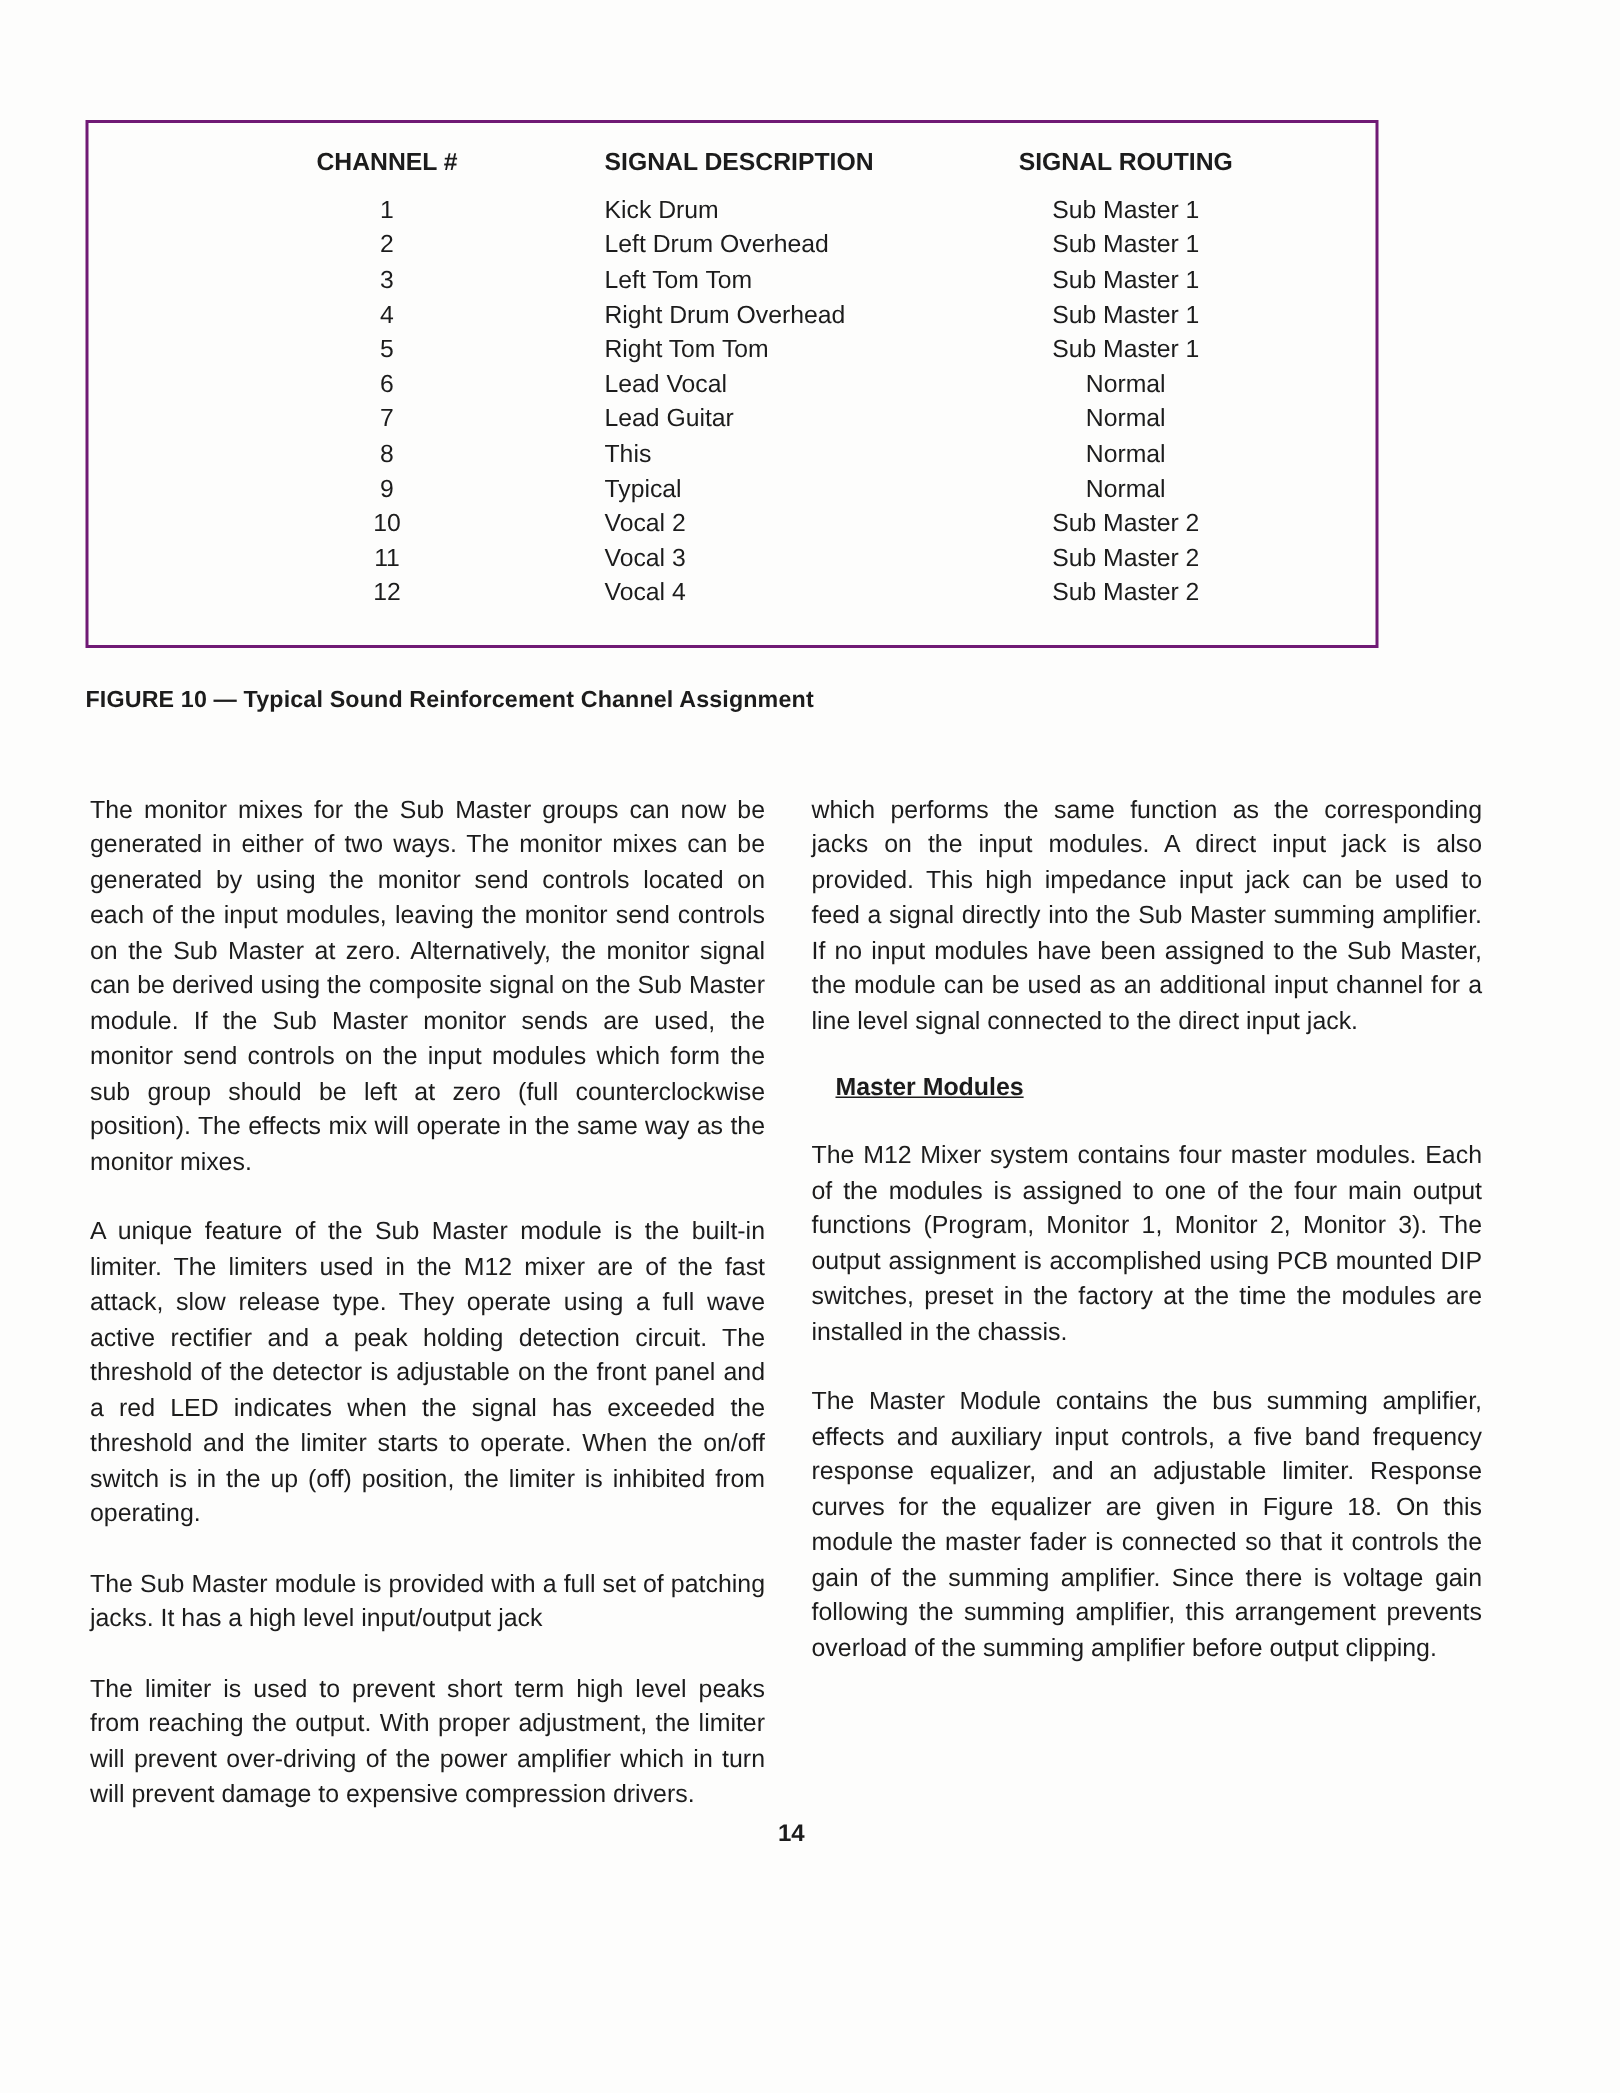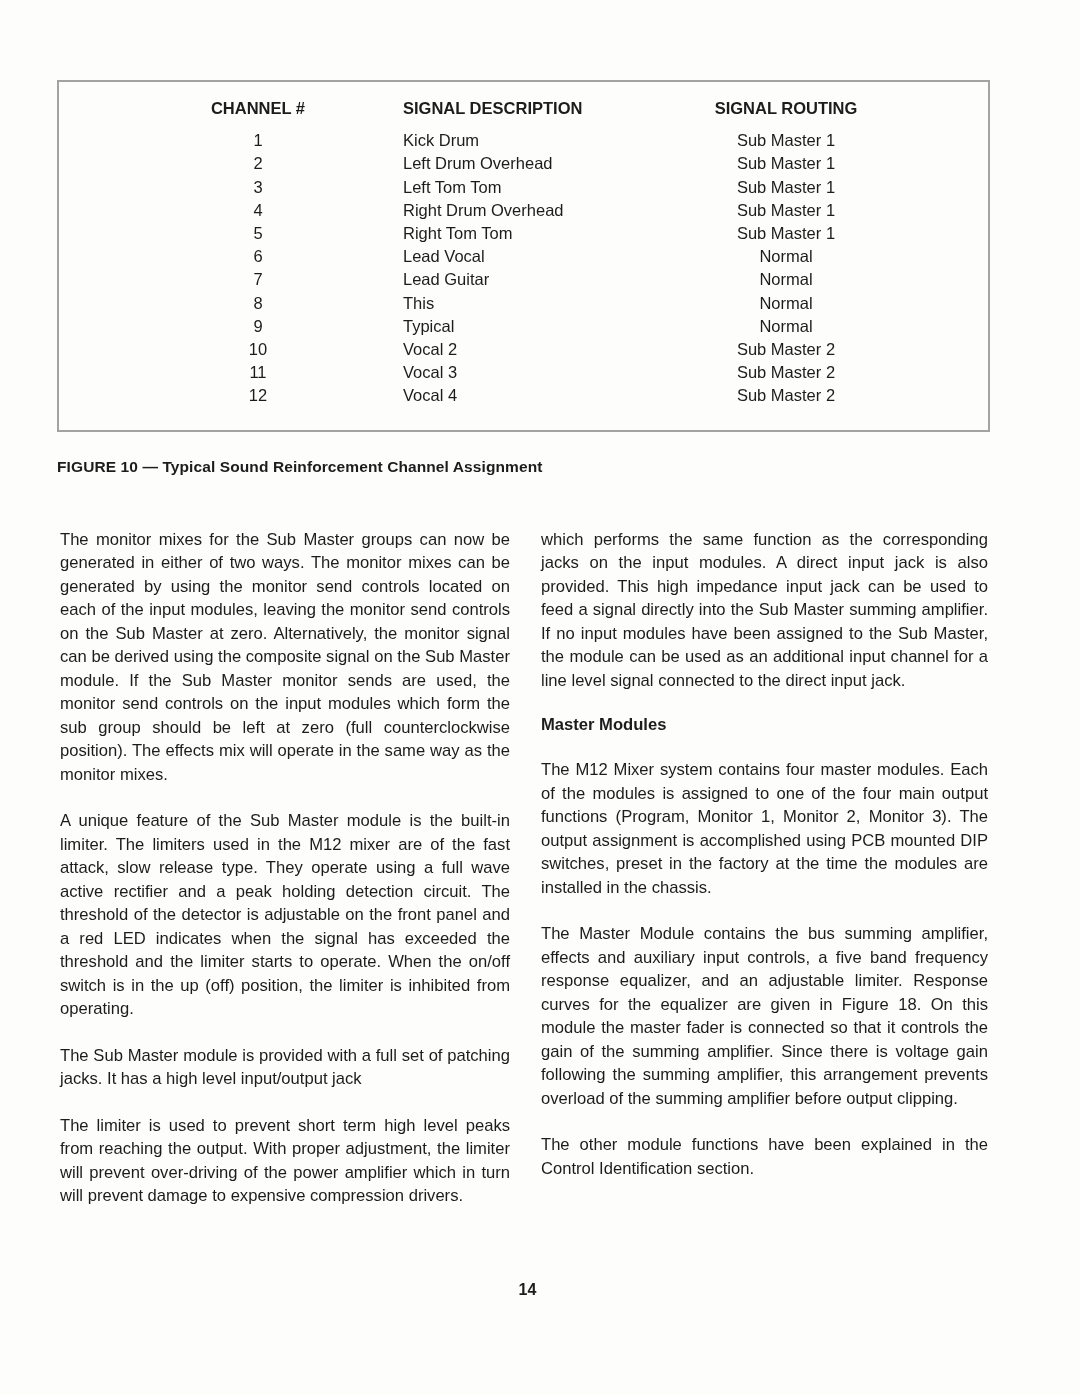--- a/index.html
+++ b/index.html
@@ -10,22 +10,22 @@
     position: relative;
     background: #fdfdfc;
     color: #1c1c1c;
     font-family: "Liberation Sans", "DejaVu Sans", sans-serif;
     overflow: hidden;
   }
 
   
   .figure-box {
     margin: 80px 0 0 57px;
-    width: 933px;
-    border: 2px solid #a3a3a3;
+    width: 862px;
+    border: 2px solid #701a75;
     padding: 15px 0 22px 0;
     background: #fdfdfc;
   }
   .trow {
     display: grid;
     grid-template-columns: 281px 300px 1fr;
     font-size: 16.5px;
     line-height: 23.2px;
   }
   .trow.thead { font-weight: bold; margin-bottom: 9px; }
@@ -53,26 +53,27 @@
   .body-p {
     font-size: 16.6px;
     line-height: 23.5px;
     text-align: justify;
     margin-bottom: 23px;
   }
   .body-p:last-child { margin-bottom: 0; }
   .section-heading {
     font-size: 16.6px;
     font-weight: bold;
-    margin: 7px 0 23px 0;
+    margin: 7px 0 23px 16px;
+    text-decoration: underline;
   }
 
   .page-number {
     position: absolute;
-    top: 1281px;
+    top: 1214px;
     left: 60px;
     width: 935px;
     text-align: center;
     font-size: 16px;
     font-weight: bold;
   }
 </style>
 </head>
 <body>
 
@@ -154,19 +155,18 @@
       <p class="body-p">The monitor mixes for the Sub Master groups can now be generated in either of two ways. The monitor mixes can be generated by using the monitor send controls located on each of the input modules, leaving the monitor send controls on the Sub Master at zero. Alternatively, the monitor signal can be derived using the composite signal on the Sub Master module. If the Sub Master monitor sends are used, the monitor send controls on the input modules which form the sub group should be left at zero (full counterclockwise position). The effects mix will operate in the same way as the monitor mixes.</p>
       <p class="body-p">A unique feature of the Sub Master module is the built-in limiter. The limiters used in the M12 mixer are of the fast attack, slow release type. They operate using a full wave active rectifier and a peak holding detection circuit. The threshold of the detector is adjustable on the front panel and a red LED indicates when the signal has exceeded the threshold and the limiter starts to operate. When the on/off switch is in the up (off) position, the limiter is inhibited from operating.</p>
       <p class="body-p">The Sub Master module is provided with a full set of patching jacks. It has a high level input/output jack</p>
       <p class="body-p">The limiter is used to prevent short term high level peaks from reaching the output. With proper adjustment, the limiter will prevent over-driving of the power amplifier which in turn will prevent damage to expensive compression drivers.</p>
     </div>
     <div class="col-right">
       <p class="body-p">which performs the same function as the corresponding jacks on the input modules. A direct input jack is also provided. This high impedance input jack can be used to feed a signal directly into the Sub Master summing amplifier. If no input modules have been assigned to the Sub Master, the module can be used as an additional input channel for a line level signal connected to the direct input jack.</p>
       <h3 class="section-heading">Master Modules</h3>
       <p class="body-p">The M12 Mixer system contains four master modules. Each of the modules is assigned to one of the four main output functions (Program, Monitor 1, Monitor 2, Monitor 3). The output assignment is accomplished using PCB mounted DIP switches, preset in the factory at the time the modules are installed in the chassis.</p>
       <p class="body-p">The Master Module contains the bus summing amplifier, effects and auxiliary input controls, a five band frequency response equalizer, and an adjustable limiter. Response curves for the equalizer are given in Figure 18. On this module the master fader is connected so that it controls the gain of the summing amplifier. Since there is voltage gain following the summing amplifier, this arrangement prevents overload of the summing amplifier before output clipping.</p>
-      <p class="body-p">The other module functions have been explained in the Control Identification section.</p>
     </div>
   </div>
 
   <div class="page-number">14</div>
 
 </div>
 
 </body></html>

